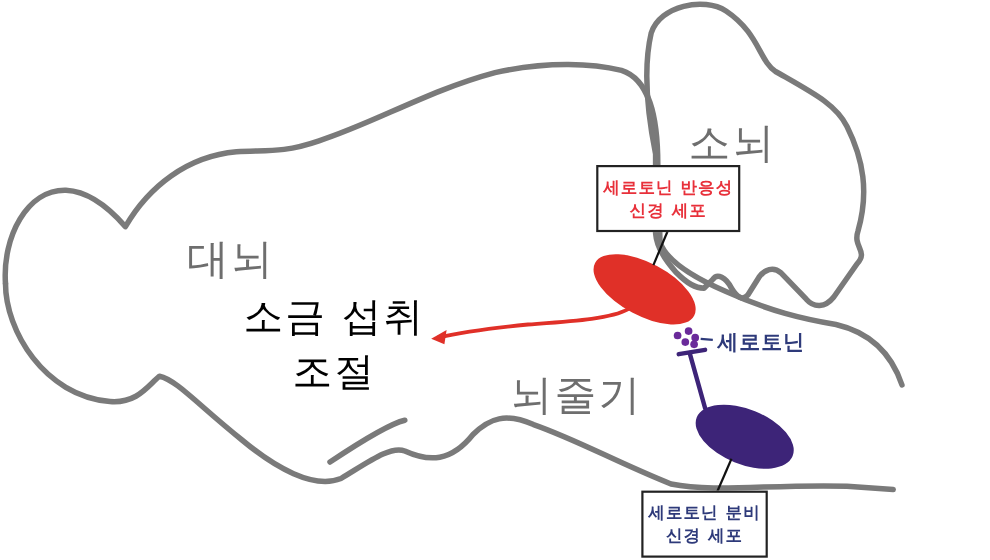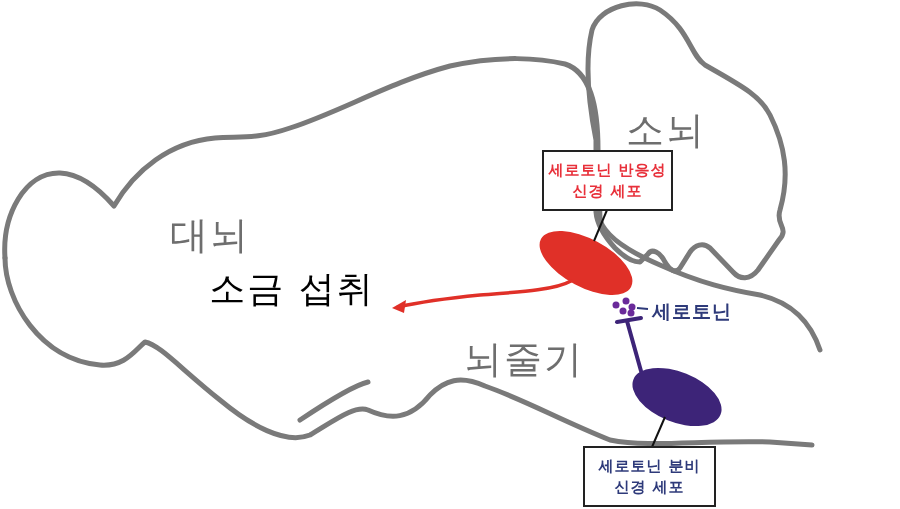--- a/index.html
+++ b/index.html
@@ -147,27 +147,28 @@
 
   <ellipse cx="677" cy="397" rx="47" ry="25" fill="#3d2478" transform="rotate(22 677 397)"></ellipse>
 
   <line x1="665" y1="417" x2="652" y2="447" stroke="#111111" stroke-width="2"></line>
 </svg>
 
 <div class="region-label" style="left:170px; top:176px;margin-top:40px;">대뇌</div>
 <div class="region-label" style="left:626px; top:111px;">소뇌</div>
 <div class="region-label" style="left:464px; top:340px;">뇌줄기</div>
 
-<div class="main-label" style="left:192px; top:264px; width:200px;">
+<div class="main-label" style="left:204px; top:264px; width:200px;">
   <div>소금 섭취</div>
+  <div>조절</div>
 </div>
 
 <div class="callout" style="left:542px; top:150px; width:131px; height:61px; color:#e8303a;">
   <span>세로토닌 반응성</span>
   <span>신경 세포</span>
 </div>
 
-<div class="callout" style="left:583px; top:446px; width:133px; height:61px; color:#2e3a7a;">
+<div class="callout" style="left:583px; top:446px; width:115px; height:61px; color:#2e3a7a;">
   <span>세로토닌 분비</span>
   <span>신경 세포</span>
 </div>
 
 <div class="small-label" style="left:652px; top:302px; color:#2e3a7a;">세로토닌</div>
 
 </body></html>

